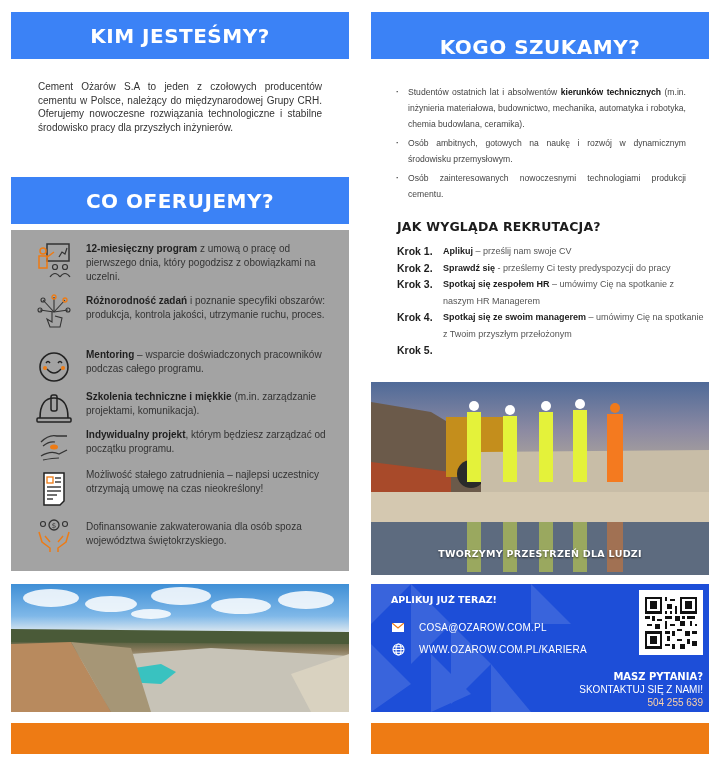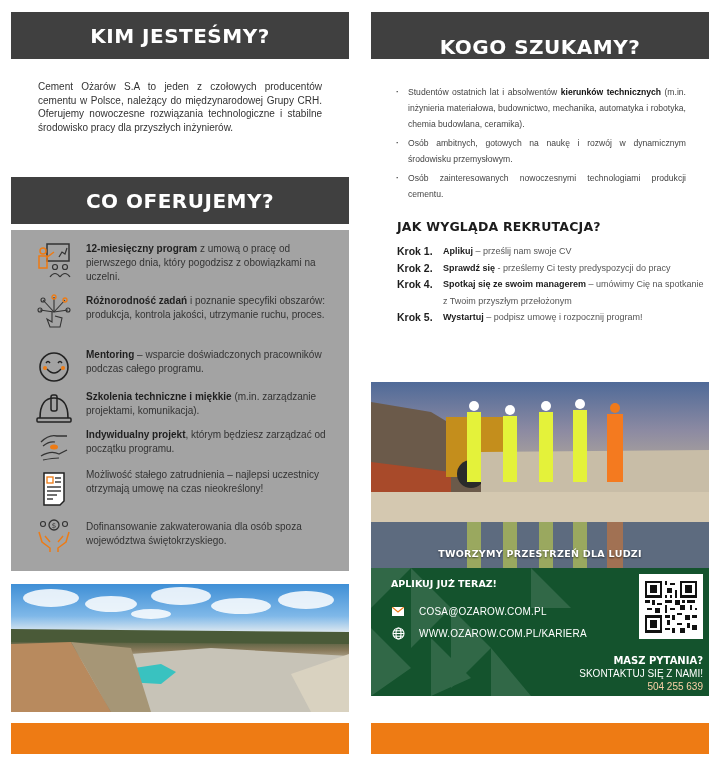--- a/index.html
+++ b/index.html
@@ -1,21 +1,21 @@
 <!DOCTYPE html>
 <html><head>
 <meta charset="utf-8">
 <style>
   * { box-sizing: border-box; margin: 0; padding: 0; }
   html, body { width: 720px; height: 764px; background: #ffffff; overflow: hidden; }
   body { position: relative; font-family: "Liberation Sans", "DejaVu Sans", sans-serif; color: #2a2a2a; }
 
   .abs { position: absolute; }
   .orange-bar {
-    background: #404040;
+    background: #3b82f6;
     color: #fff;
     font-family: "DejaVu Sans", sans-serif;
     font-weight: bold;
     letter-spacing: 0.5px;
     display: flex; align-items: center; justify-content: center;
     font-size: 20px;
   }
 
   
   #kim-header { left: 11px; top: 12px; width: 338px; height: 47px; }
@@ -48,21 +48,21 @@
   .step { display: flex; font-size: 9px; line-height: 16.5px; color: #555; }
   .step-num { width: 46px; font-weight: bold; font-size: 10.5px; color: #1c1c1c; flex-shrink: 0; white-space: nowrap; }
   .step-text b { color: #1c1c1c; font-weight: bold; }
 
   #team-img {
     left: 371px; top: 382px; width: 338px; height: 193px; overflow: hidden;
     background: linear-gradient(180deg, #4f6a98 0%, #8c8aa2 25%, #b0a79a 45%, #c5bba7 60%, #d6cdbb 70%, #6d7486 80%, #4b5870 100%);
   }
   #team-caption { position: absolute; left: 0; width: 100%; top: 166px; text-align: center; color: #fff; font-family: "DejaVu Sans", sans-serif; font-weight: bold; font-size: 9.5px; letter-spacing: 0.3px; text-shadow: 0 1px 2px rgba(0,0,0,.6); }
 
-  #contact-box { left: 371px; top: 568px; width: 338px; height: 128px; background: #14532d; overflow: hidden; }
+  #contact-box { left: 371px; top: 584px; width: 338px; height: 128px; background: #1d4ed8; overflow: hidden; }
   #apply-title { position: absolute; left: 20px; top: 10px; color: #fff; font-weight: bold; font-family: "DejaVu Sans", sans-serif; font-size: 9.5px; }
   .contact-row { position: absolute; left: 20px; display: flex; align-items: center; color: #fff; font-size: 10px; letter-spacing: 0.2px; }
   .contact-row .ci { width: 14px; height: 12px; margin-right: 14px; display: inline-flex; align-items: center; justify-content: center; }
   #qr { position: absolute; left: 268px; top: 6px; width: 64px; height: 65px; background: #fff; padding: 6px; }
   #questions { position: absolute; right: 6px; top: 86px; text-align: right; color: #fff; font-size: 10px; line-height: 13px; }
   #questions .q-title { font-weight: bold; font-family: "DejaVu Sans", sans-serif; font-size: 10px; text-align: right; }
   #questions .q-phone { color: #fbd1a8; text-align: right; }
 
   #bottom-right-bar { left: 371px; top: 723px; width: 338px; height: 31px; background: #ee7b14; }
 </style>
@@ -206,26 +206,29 @@
 <div id="rekr-steps" class="abs">
   <div class="step">
     <span class="step-num">Krok 1.</span>
     <span class="step-text"><b>Aplikuj</b><span> – prześlij nam swoje CV</span></span>
   </div>
   <div class="step">
     <span class="step-num">Krok 2.</span>
     <span class="step-text"><b>Sprawdź się</b><span> - prześlemy Ci testy predyspozycji do pracy</span></span>
   </div>
   <div class="step">
+    <span class="step-num">Krok 3.</span>
+    <span class="step-text"><b>Spotkaj się zespołem HR</b><span> – umówimy Cię na spotkanie z naszym HR Managerem</span></span>
+  </div>
+  <div class="step">
     <span class="step-num">Krok 4.</span>
     <span class="step-text"><b>Spotkaj się ze swoim managerem</b><span> – umówimy Cię na spotkanie z Twoim przyszłym przełożonym</span></span>
   </div>
   <div class="step">
     <span class="step-num">Krok 5.</span>
-    <span class="step-text"><b>Wystartuj</b><span> – podpisz umowę i rozpocznij program!</span></span>
   </div>
 </div>
 
 <div id="team-img" class="abs">
   <svg width="338" height="193" viewBox="0 0 338 193">
     <path d="M0 20 L60 30 L110 60 L110 110 L0 110 Z" fill="#6b5a4a"></path>
     <path d="M0 80 L80 90 L80 115 L0 115 Z" fill="#a84a2a"></path>
     <rect x="75" y="35" width="60" height="60" fill="#c48e1c"></rect>
     <circle cx="100" cy="92" r="14" fill="#2a2a2a"></circle>
     <path d="M110 70 L338 68 L338 112 L110 112 Z" fill="#c8bda7"></path>

